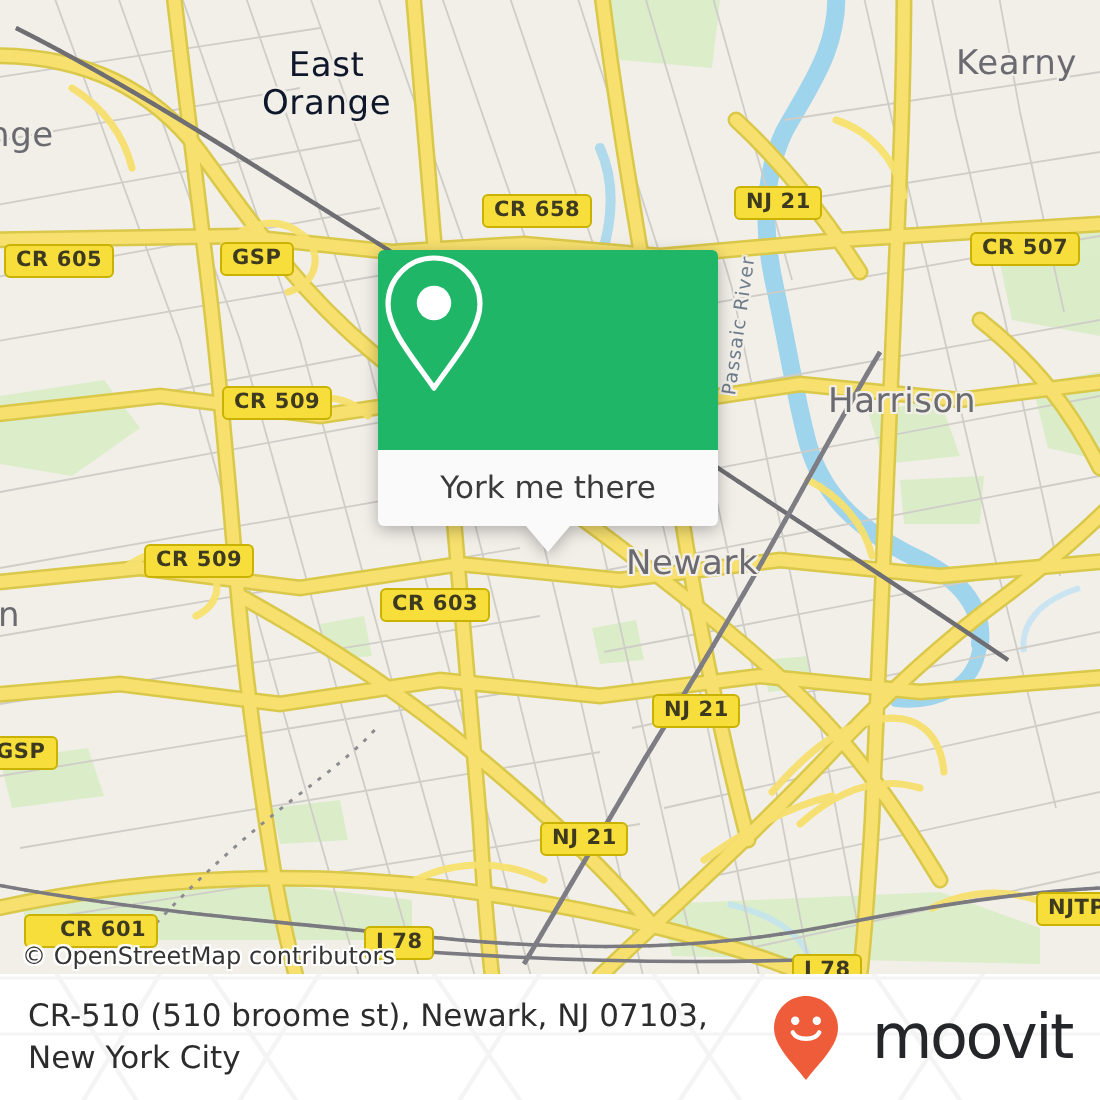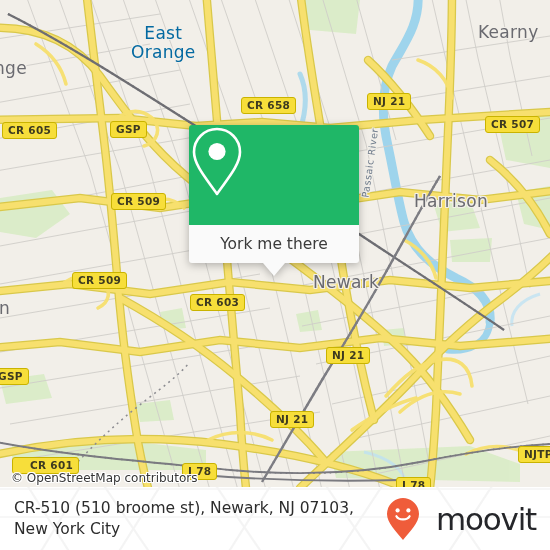--- a/index.html
+++ b/index.html
@@ -9,21 +9,21 @@
   
   .map{position:absolute;left:0;top:0;width:550px;height:487px;overflow:hidden;background:#f2efe9;}
   .map svg{position:absolute;left:0;top:0;}
 
   
   .mlabel{position:absolute;color:#69696e;font-family:"DejaVu Sans","Liberation Sans",sans-serif;
           white-space:nowrap;pointer-events:none;text-shadow:
             1px 0 0 #f2efe9,-1px 0 0 #f2efe9,0 1px 0 #f2efe9,0 -1px 0 #f2efe9,
             1px 1px 0 #f2efe9,-1px -1px 0 #f2efe9,1px -1px 0 #f2efe9,-1px 1px 0 #f2efe9;}
   .mlabel.city{font-size:17px;color:#6a6a70;letter-spacing:.3px;text-align:right;}
-  .mlabel.city2{font-size:17px;color:#0369a1;letter-spacing:.3px;line-height:19px;text-align:center;}
+  .mlabel.city2{font-size:17px;color:#0f172a;letter-spacing:.3px;line-height:19px;text-align:center;}
   .mlabel.river{font-size:9.5px;color:#6f7c8c;letter-spacing:.6px;}
 
   
   .shield{position:absolute;background:#f7de3a;border:1.6px solid #c9b300;border-radius:3px;
           color:#3d3a20;font-weight:bold;font-size:10.5px;letter-spacing:.3px;
           padding:1px 5px 2px 5px;line-height:12px;font-family:"DejaVu Sans","Liberation Sans",sans-serif;
           white-space:nowrap;box-sizing:border-box;}
 
   
   .card{position:absolute;left:189px;top:125px;width:170px;

